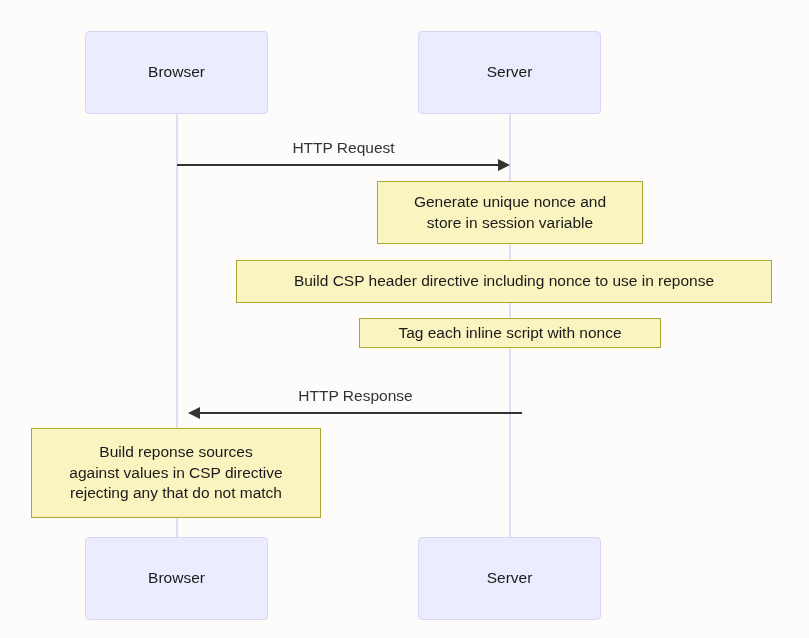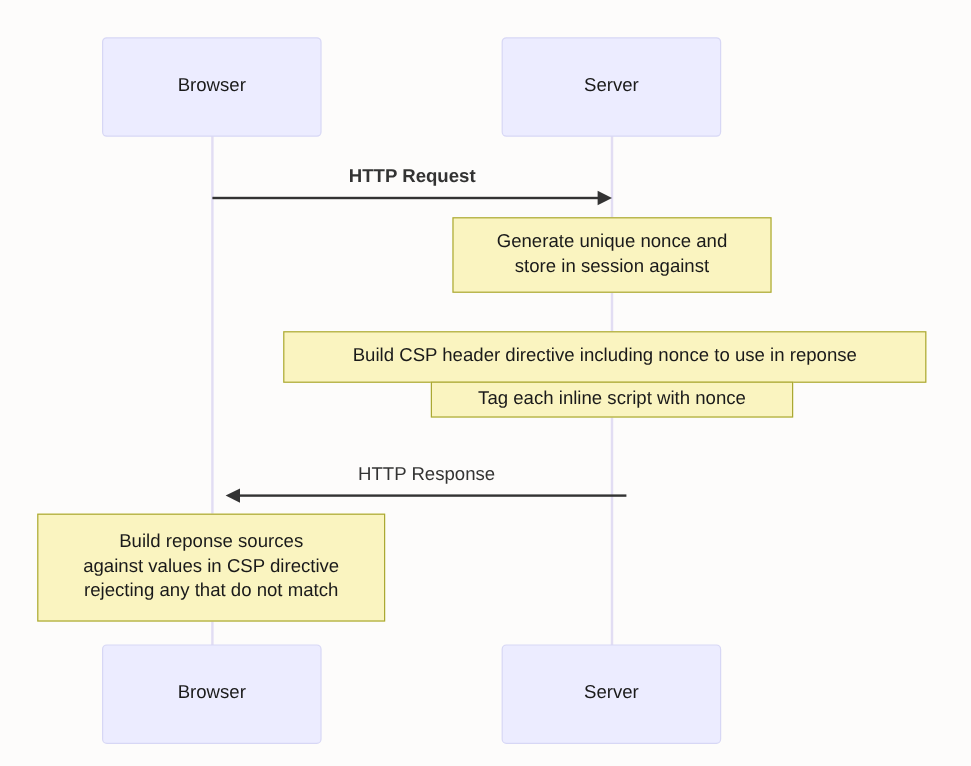--- a/index.html
+++ b/index.html
@@ -104,32 +104,32 @@
   <div class="lifeline" style="left:176px; top:113px; height:427px;"></div>
   <div class="lifeline" style="left:509px; top:113px; height:427px;"></div>
 
   <div class="participant" style="left:85px; top:31px; width:183px; height:83px;">
     <span class="participant-label">Browser</span>
   </div>
   <div class="participant" style="left:418px; top:31px; width:183px; height:83px;">
     <span class="participant-label">Server</span>
   </div>
 
-  <div class="message" style="left:0; top:0; width:804px; height:175px;font-weight:bold;">
+  <div class="message" style="left:0; top:0; width:804px; height:175px;">
     <span class="message-label" style="left:177px; top:139px; width:333px;">HTTP Request</span>
     <span class="message-line" style="left:177px; top:164px; width:323px;"></span>
     <span class="arrowhead right" style="left:498px; top:159px;"></span>
   </div>
 
   <div class="note" style="left:377px; top:181px; width:266px; height:63px;">
     <span class="note-label">Generate unique nonce and
-store in session against</span>
+store in session variable</span>
   </div>
 
-  <div class="note" style="left:236px; top:260px; width:536px; height:43px;margin-top:16px;">
+  <div class="note" style="left:236px; top:260px; width:536px; height:43px;">
     <span class="note-label">Build CSP header directive including nonce to use in reponse</span>
   </div>
 
   <div class="note" style="left:359px; top:318px; width:302px; height:30px;">
     <span class="note-label">Tag each inline script with nonce</span>
   </div>
 
   <div class="message" style="left:0; top:0; width:809px; height:425px;margin-left:12px;">
     <span class="message-label" style="left:177px; top:387px; width:333px;">HTTP Response</span>
     <span class="message-line" style="left:187px; top:412px; width:323px;"></span>

